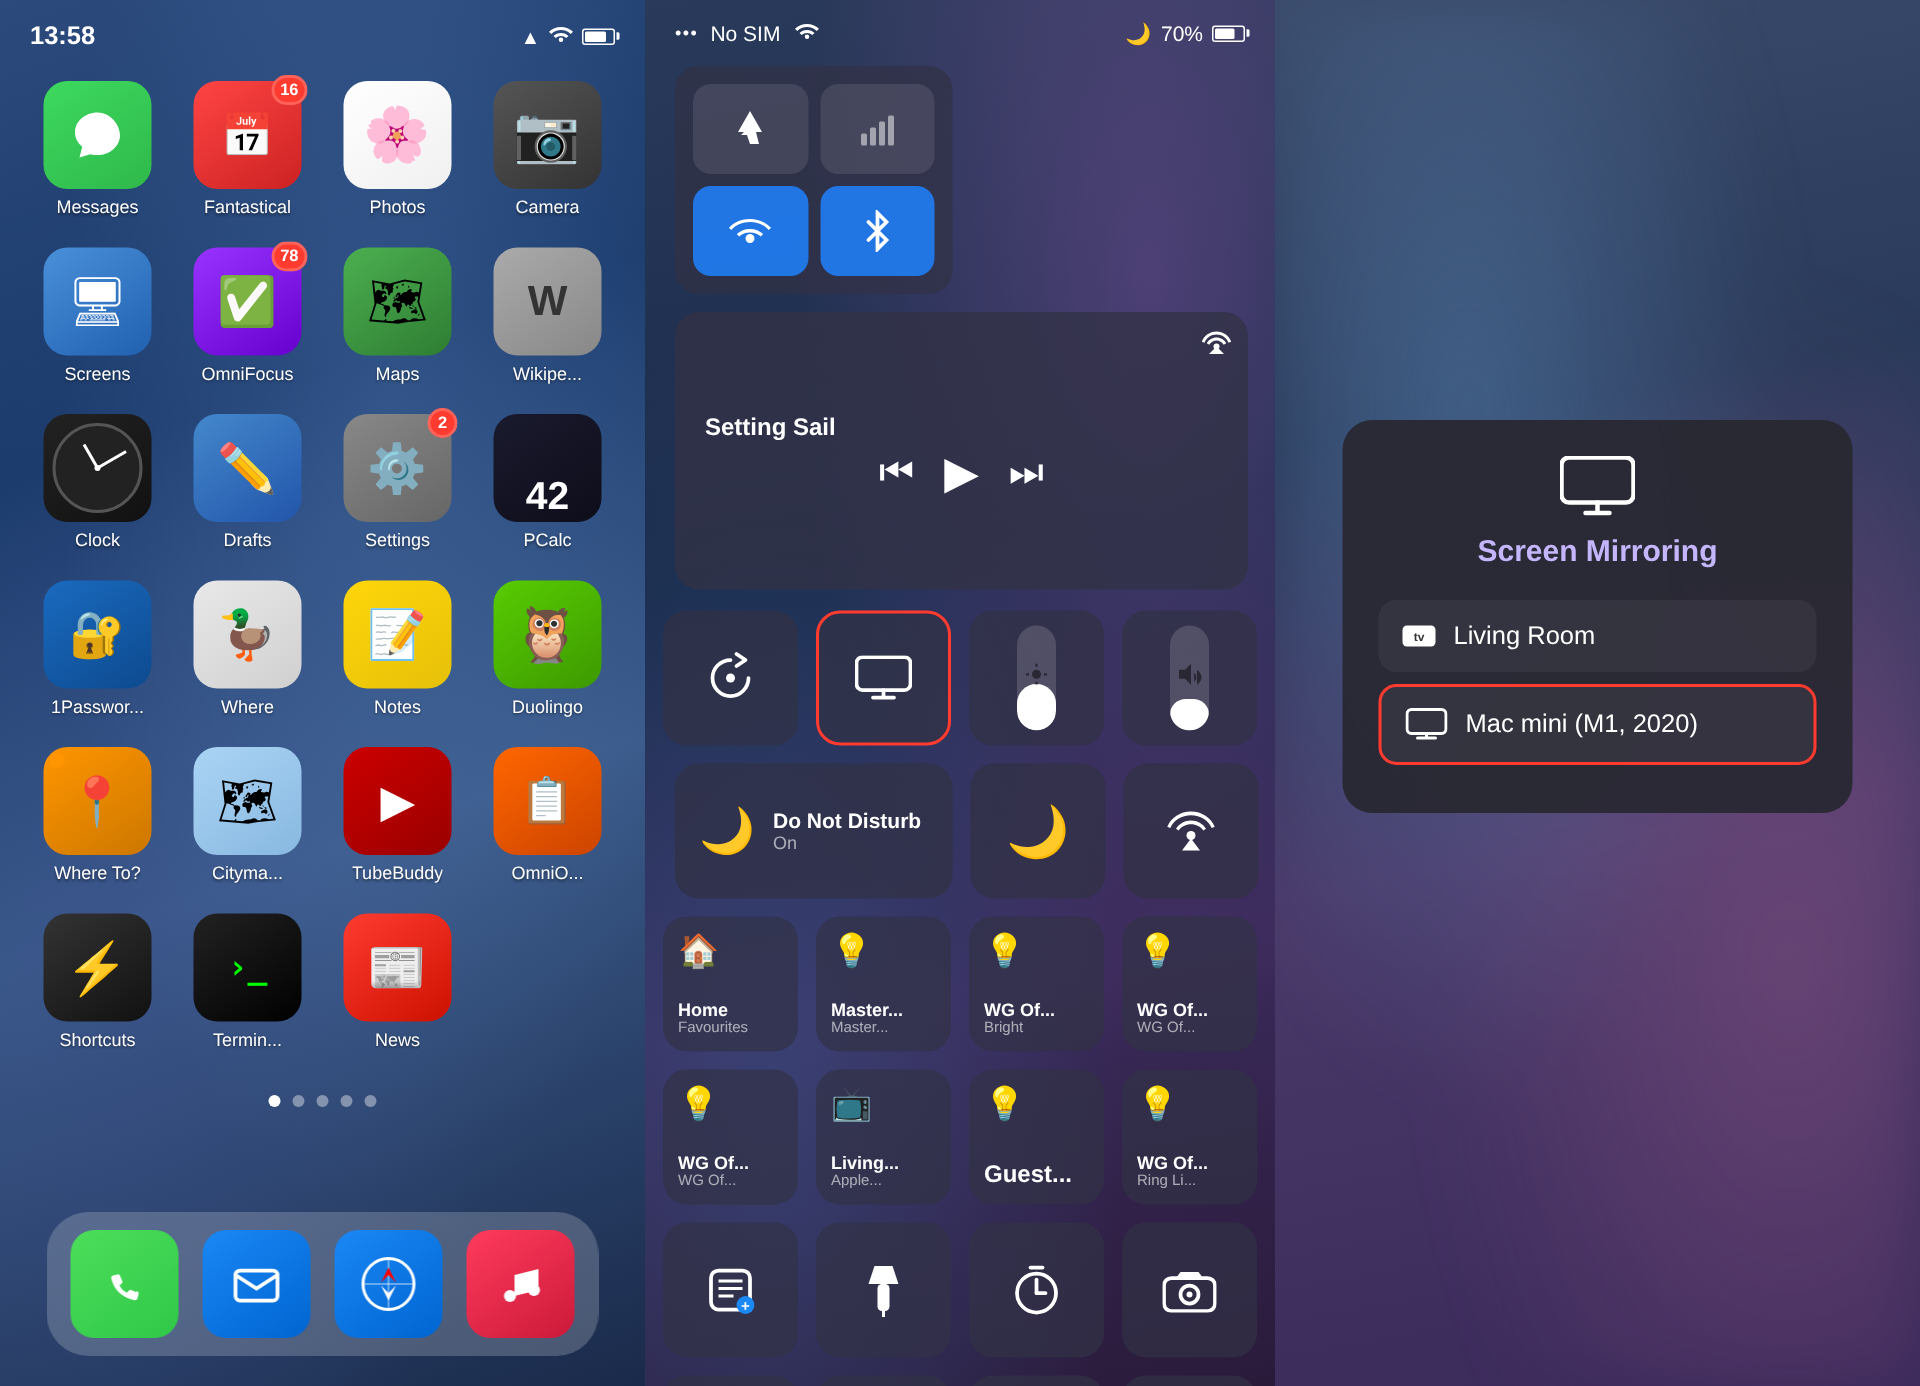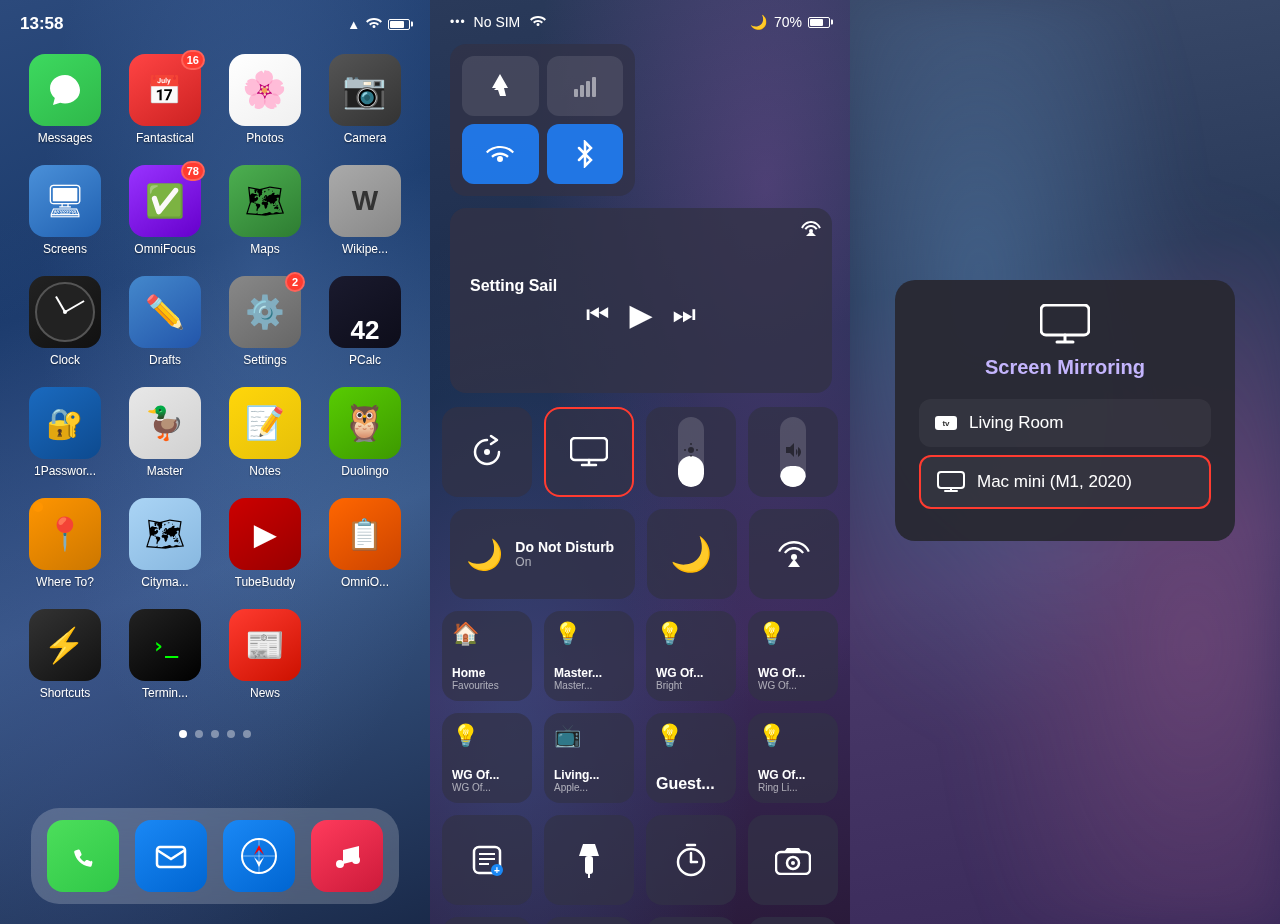--- a/index.html
+++ b/index.html
@@ -538,21 +538,21 @@
       <div class="app-icon app-1password">
         <span style="font-size:30px;">🔐</span>
       </div>
       <span class="app-label">1Passwor...</span>
     </div>
 
     <div class="app-item">
       <div class="app-icon app-reeder">
         <span style="font-size:32px;">🦆</span>
       </div>
-      <span class="app-label">Master</span>
+      <span class="app-label">Where</span>
     </div>
 
     <div class="app-item">
       <div class="app-icon app-notes">
         <span style="font-size:32px;">📝</span>
       </div>
       <span class="app-label">Notes</span>
     </div>
 
 

